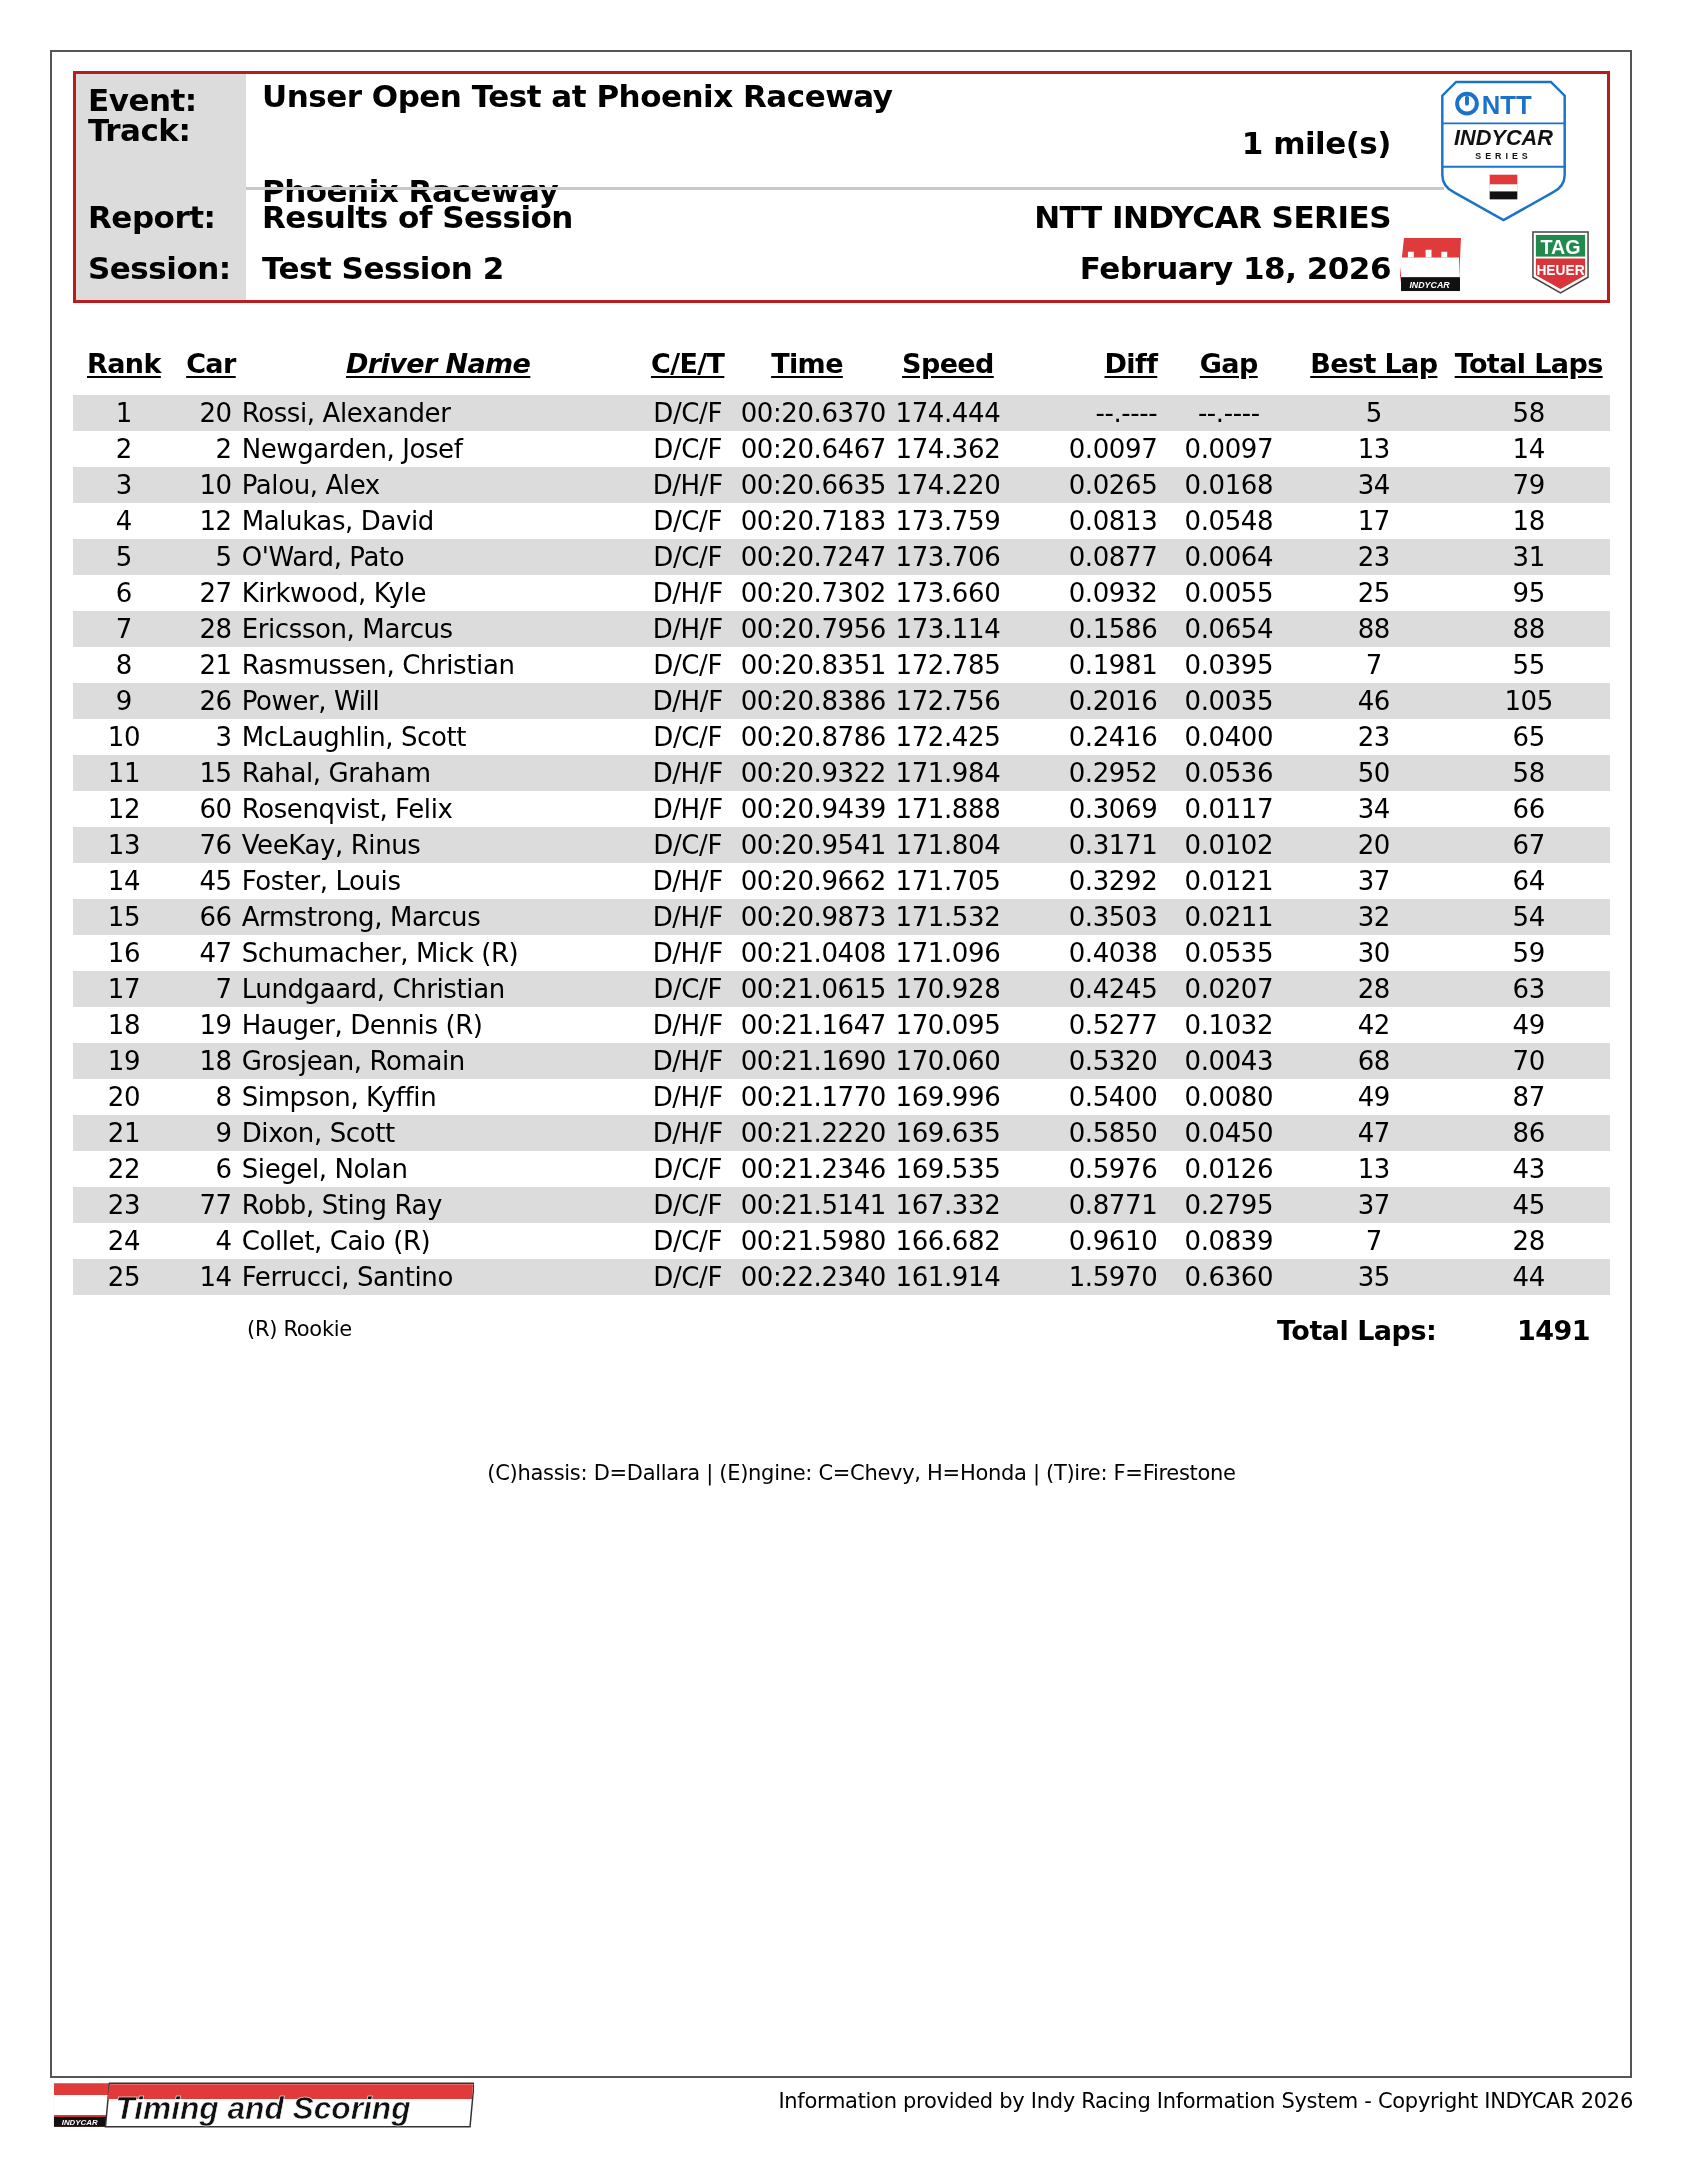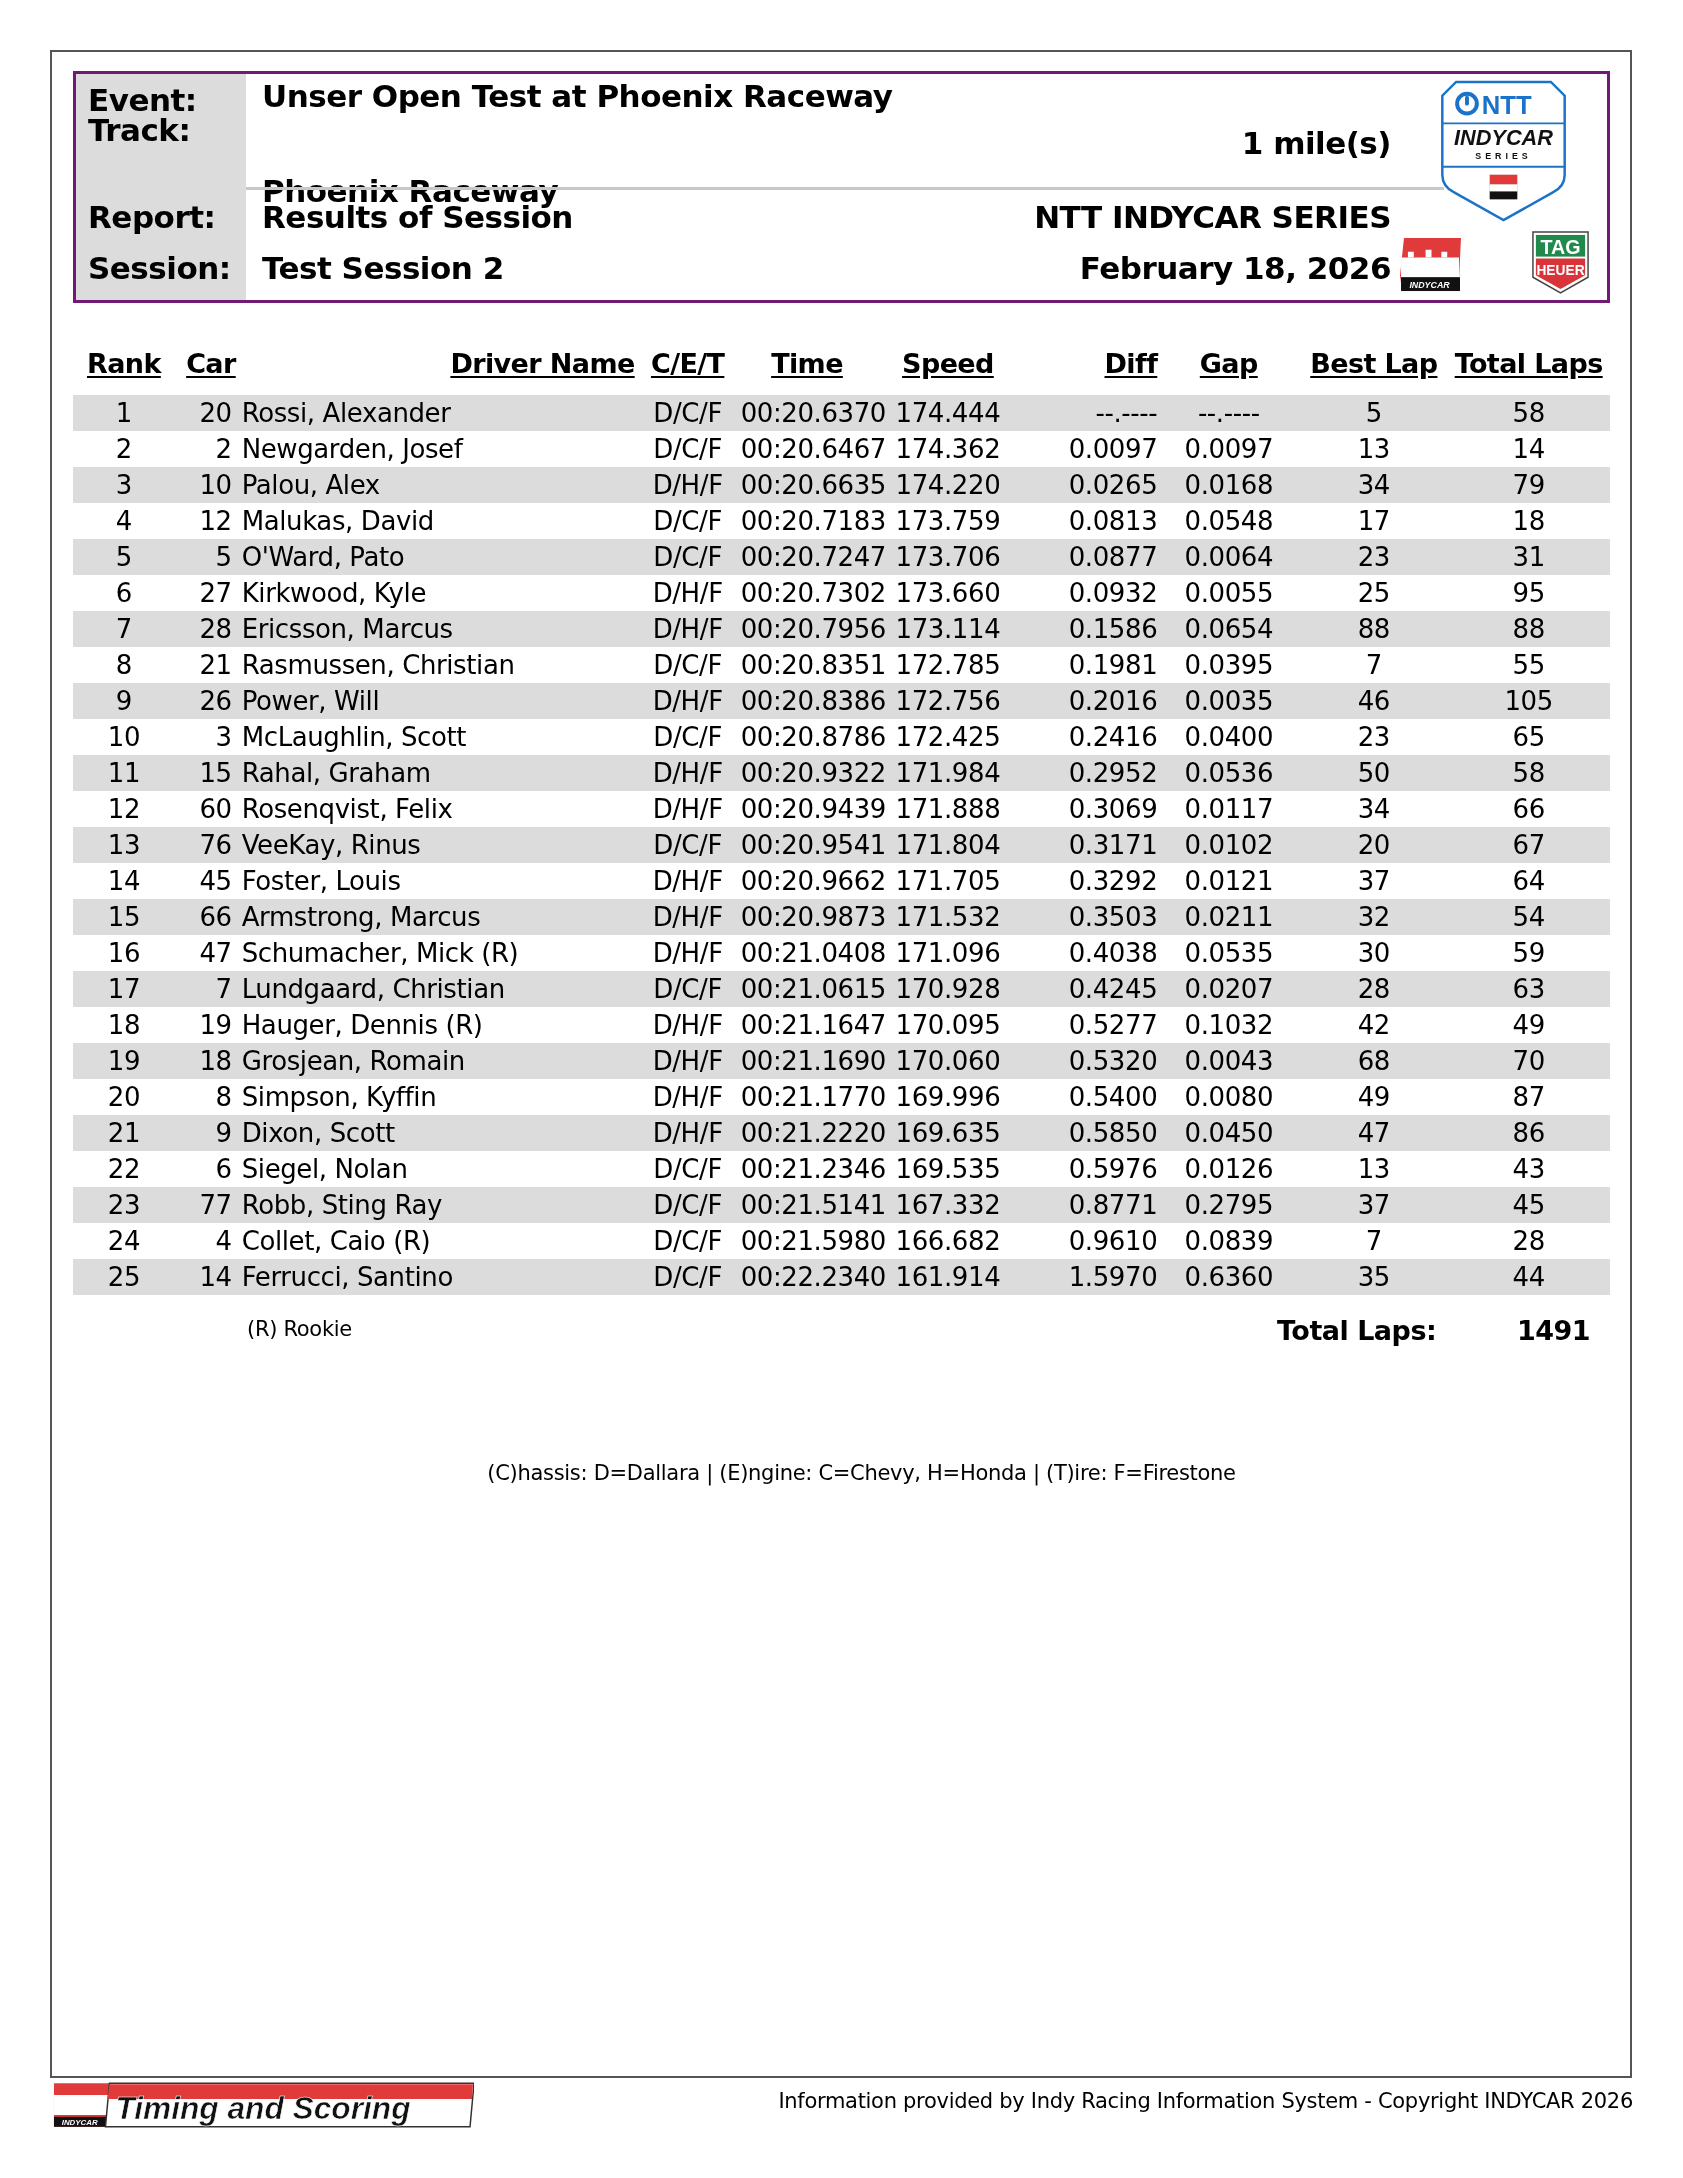--- a/index.html
+++ b/index.html
@@ -1,18 +1,18 @@
 <!DOCTYPE html>
 <html><head>
 <meta charset="utf-8">
 <style>
   html, body { margin: 0; padding: 0; background: #ffffff; }
   body { width: 1683px; height: 2178px; position: relative; font-family: "DejaVu Sans", sans-serif; color: #000; overflow: hidden; }
   .page-frame { position: absolute; left: 50px; top: 50px; width: 1582px; height: 2028px; border: 2px solid #555; box-sizing: border-box; }
-  .header-box { position: absolute; left: 73px; top: 71px; width: 1537px; height: 232px; border: 3px solid #701a75; box-sizing: border-box; }
+  .header-box { position: absolute; left: 73px; top: 71px; width: 1537px; height: 232px; border: 3px solid #b91c1c; box-sizing: border-box; }
   .header-labels { position: absolute; left: 0; top: 0; width: 170px; height: 100%; background: #dcdcdc; }
   .hlabel { position: absolute; left: 12px; font-weight: bold; font-size: 31px; letter-spacing: -0.5px; }
   .hval { position: absolute; left: 186px; font-weight: bold; font-size: 31px; letter-spacing: -0.5px; white-space: nowrap; }
   .hval-right { position: absolute; right: 216px; font-weight: bold; font-size: 31px; letter-spacing: -0.5px; text-align: right; white-space: nowrap; }
   .header-divider { position: absolute; left: 170px; top: 113px; width: 1198px; height: 3px; background: #c8c8c8; }
   .logo-ntt { position: absolute; left: 1358px; top: 2px; width: 139px; height: 150px; }
   .logo-indycar-small { position: absolute; left: 1322px; top: 162px; width: 67px; height: 57px; }
   .logo-tag { position: absolute; left: 1453px; top: 156px; width: 63px; height: 65px; }
 
   .results-table { position: absolute; left: 73px; top: 348px; width: 1537px; border-collapse: collapse; table-layout: fixed; }
@@ -23,21 +23,21 @@
   .c-car { text-align: right; padding-right: 10px !important; }
   .c-name { text-align: left; }
   .c-cet { text-align: center; }
   .c-time { text-align: center; }
   .c-speed { text-align: center; }
   .c-diff { text-align: right; }
   .c-gap { text-align: center; }
   .c-best { text-align: center; }
   .c-total { text-align: center; }
   th.c-car { text-align: right; padding-right: 6px !important; }
-  th.c-name { text-align: right; }
+  th.c-name { text-align: center; font-style: italic; }
 
   .rookie-note { position: absolute; left: 247px; top: 1317px; font-size: 21px; letter-spacing: -0.3px; }
   .total-laps-label { position: absolute; left: 1277px; top: 1315px; font-weight: bold; font-size: 27px; letter-spacing: -0.5px; }
   .total-laps-value { position: absolute; left: 1481px; top: 1315px; font-weight: bold; font-size: 27px; letter-spacing: -0.5px; margin-left: 36px; }
   .legend-note { position: absolute; left: 0; width: 1683px; top: 1461px; text-align: center; font-size: 21px; letter-spacing: -0.3px; padding-left: 40px; box-sizing: border-box; }
 
   .footer-logo { position: absolute; left: 50px; top: 2081px; width: 424px; height: 48px; }
   .footer-copy { position: absolute; right: 50px; top: 2089px; font-size: 21px; letter-spacing: -0.3px; }
 </style>
 </head>

